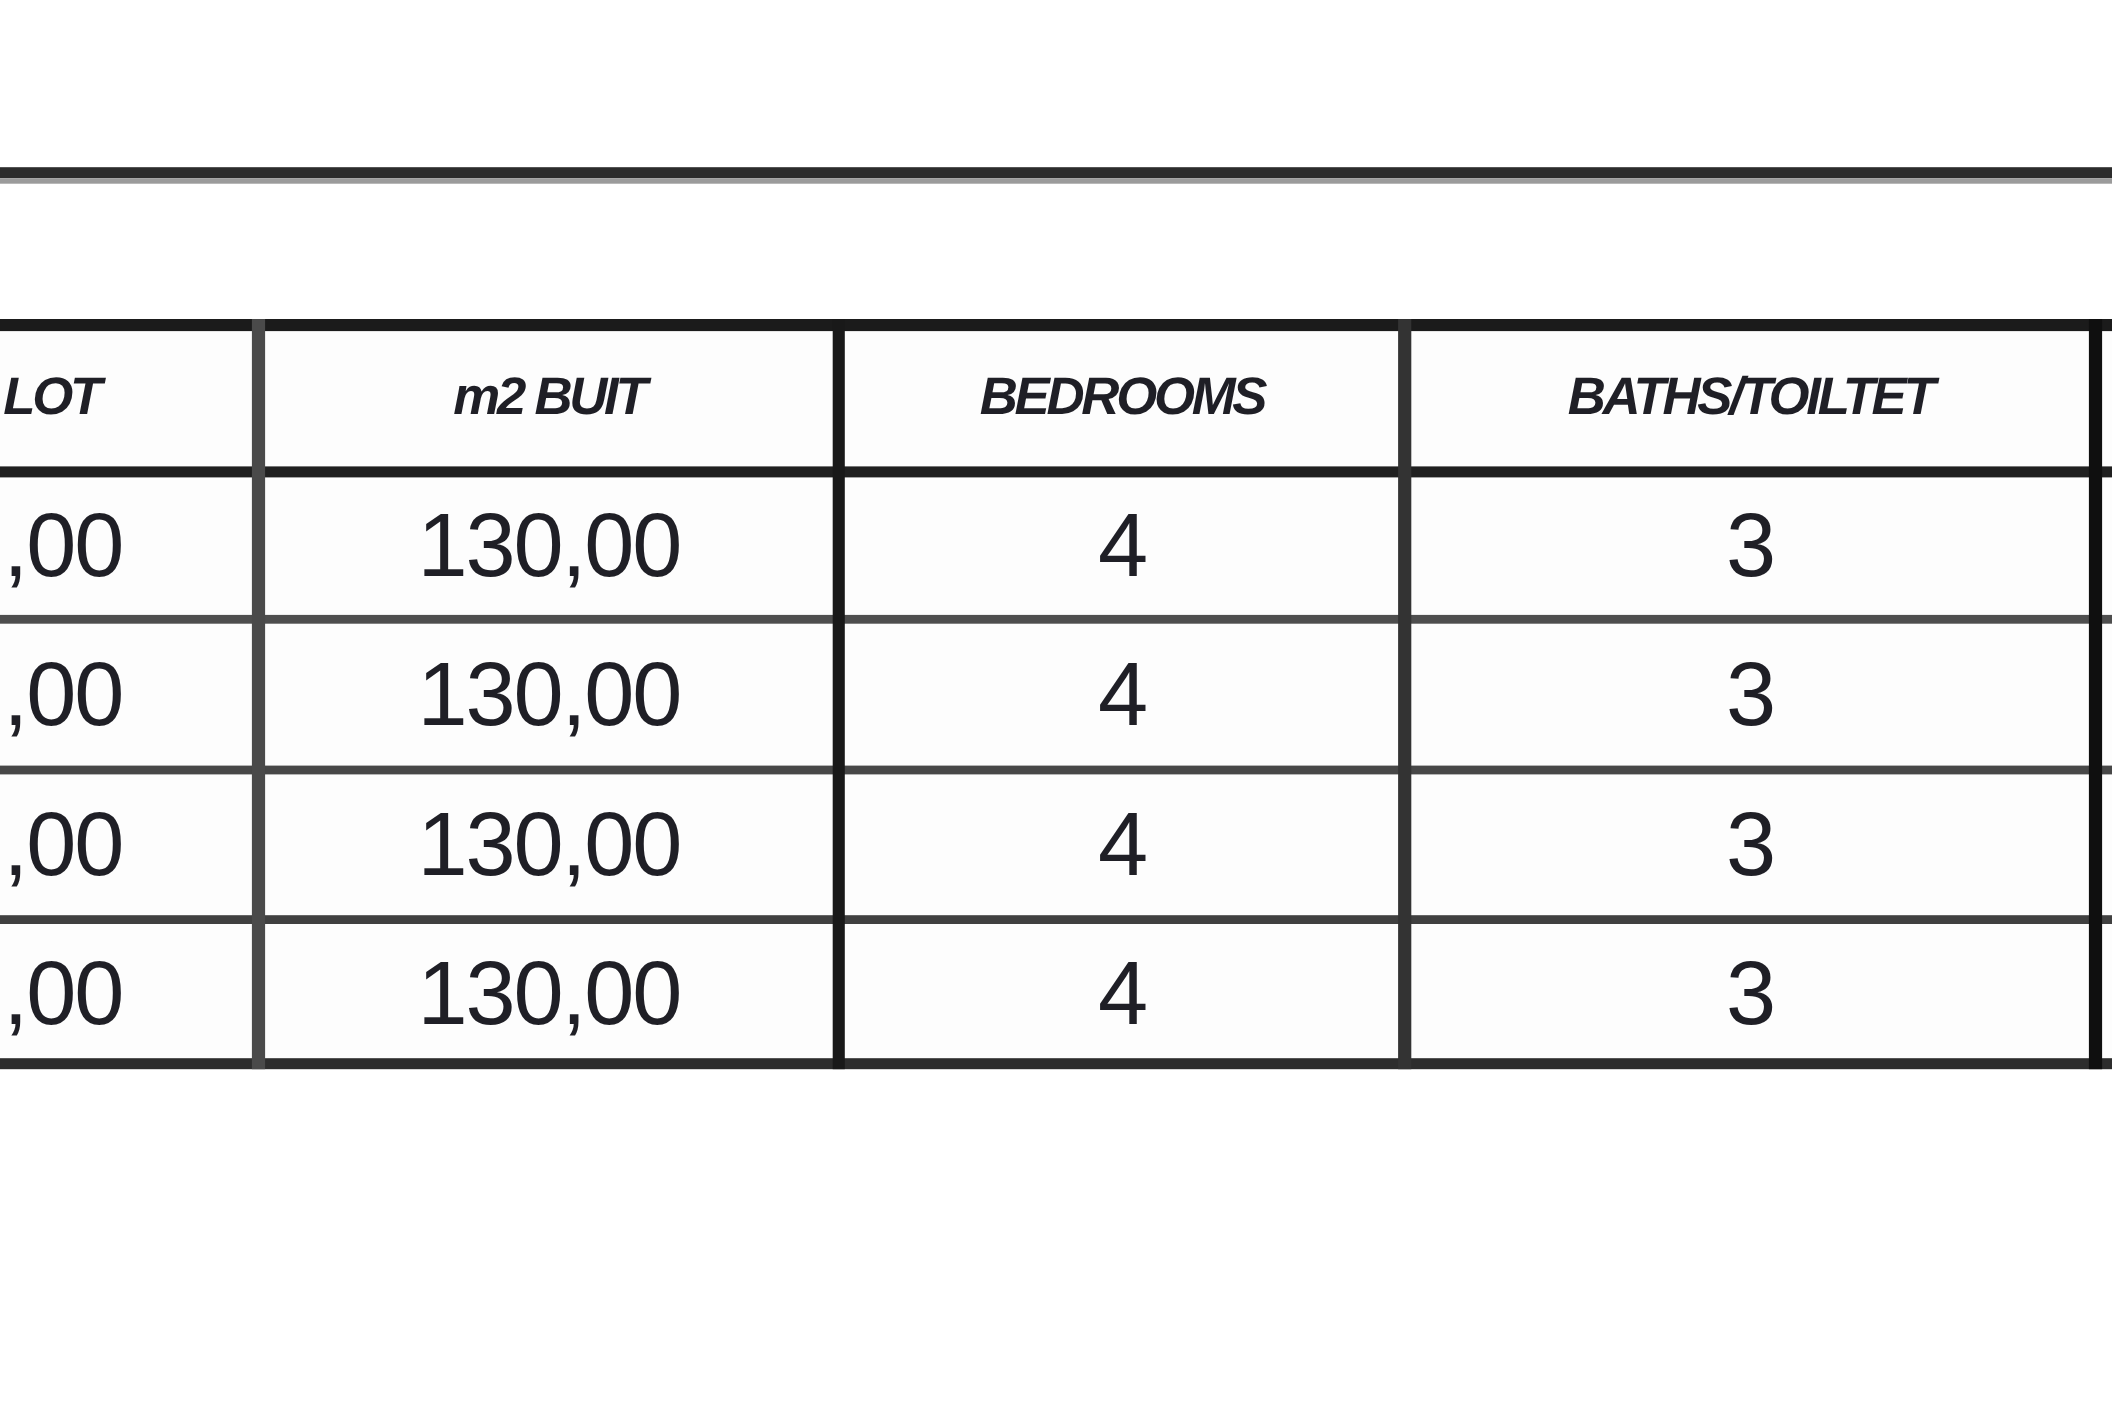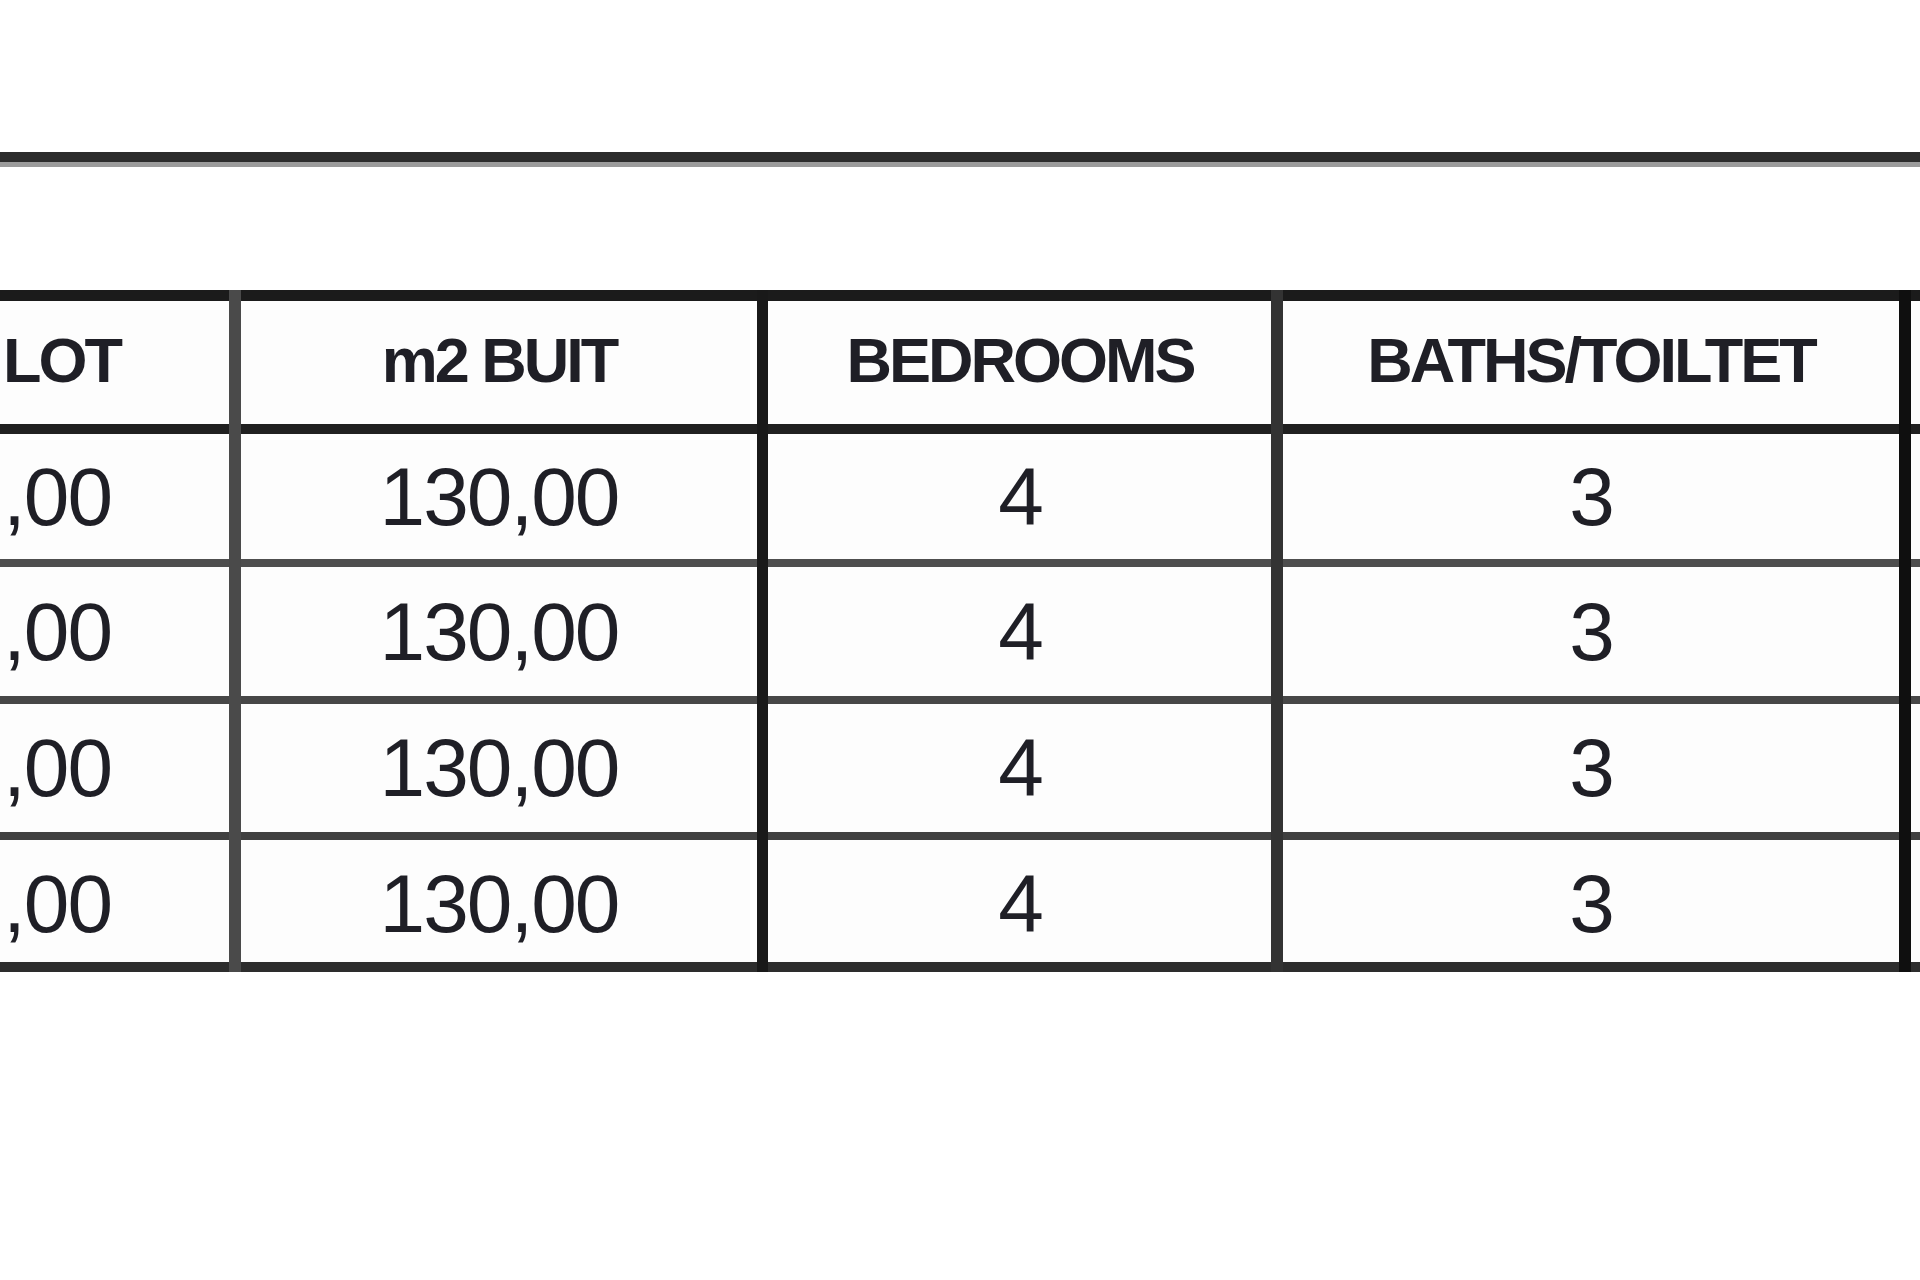--- a/index.html
+++ b/index.html
@@ -39,21 +39,21 @@
     grid-template-rows: 140px 134px 136px 136px 136px;
   }
   .cell {
     display: flex;
     align-items: center;
     justify-content: center;
     overflow: hidden;
     color: #1f1f26;
     white-space: nowrap;
   }
-  .cell.hdr { font-size: 63px; font-weight: 700; letter-spacing: -3px; }
+  .cell.hdr { font-size: 48px; font-weight: 700; letter-spacing: -3px; font-style: italic; }
   .cell.val { font-size: 82px; font-weight: 400; letter-spacing: -2px; }
   .cell.left { justify-content: flex-start; padding-left: 3px; }
 
   
   .hline { position: absolute; left: 0; width: 1920px; }
   .h-top     { top: 0;     height: 11px; background: #1b1b1b; }
   .h-hdrbot  { top: 134px; height: 10px; background: #202020; }
   .h-sep1    { top: 269px; height: 8px;  background: #4e4e4e; }
   .h-sep2    { top: 406px; height: 8px;  background: #474747; }
   .h-sep3    { top: 542px; height: 8px;  background: #404040; }

